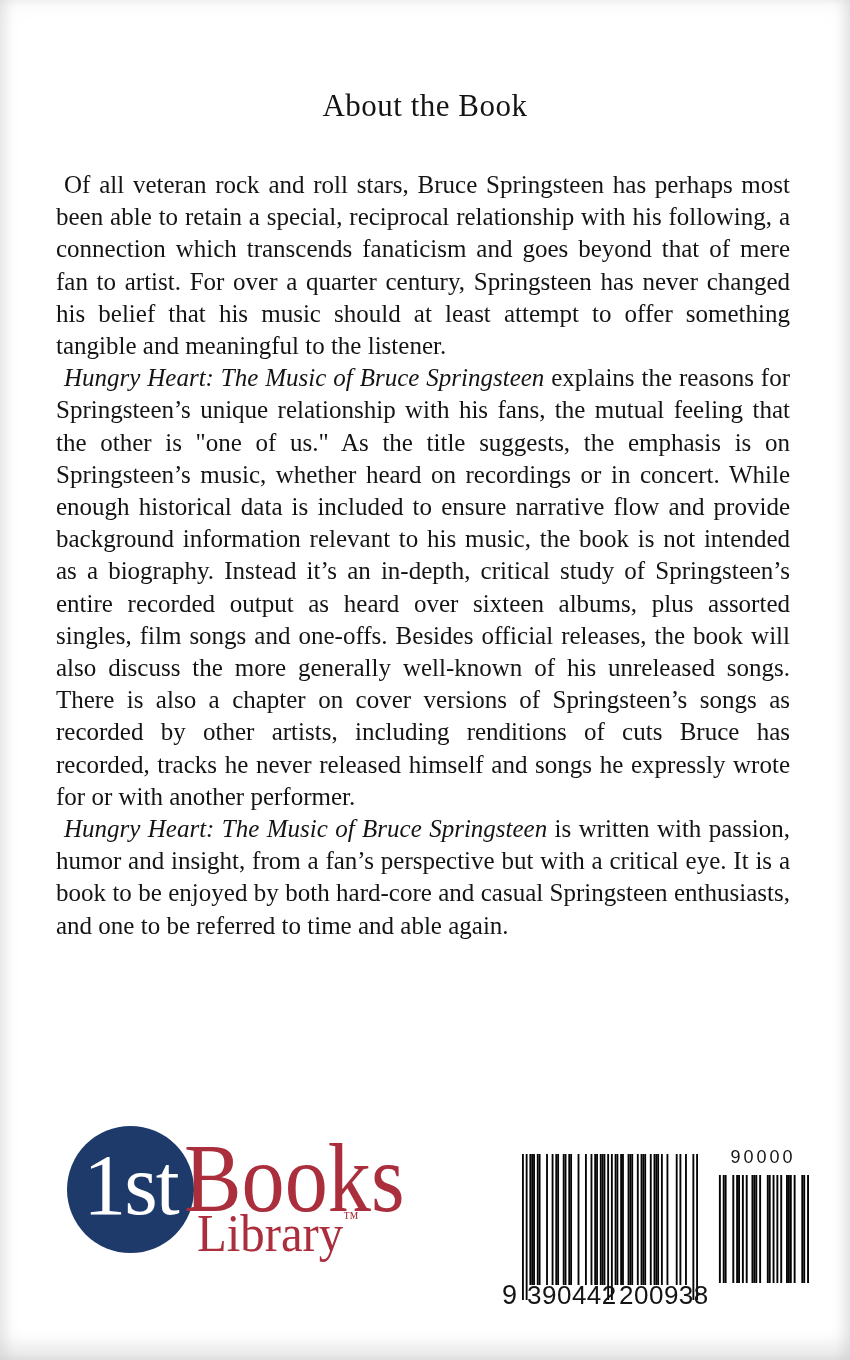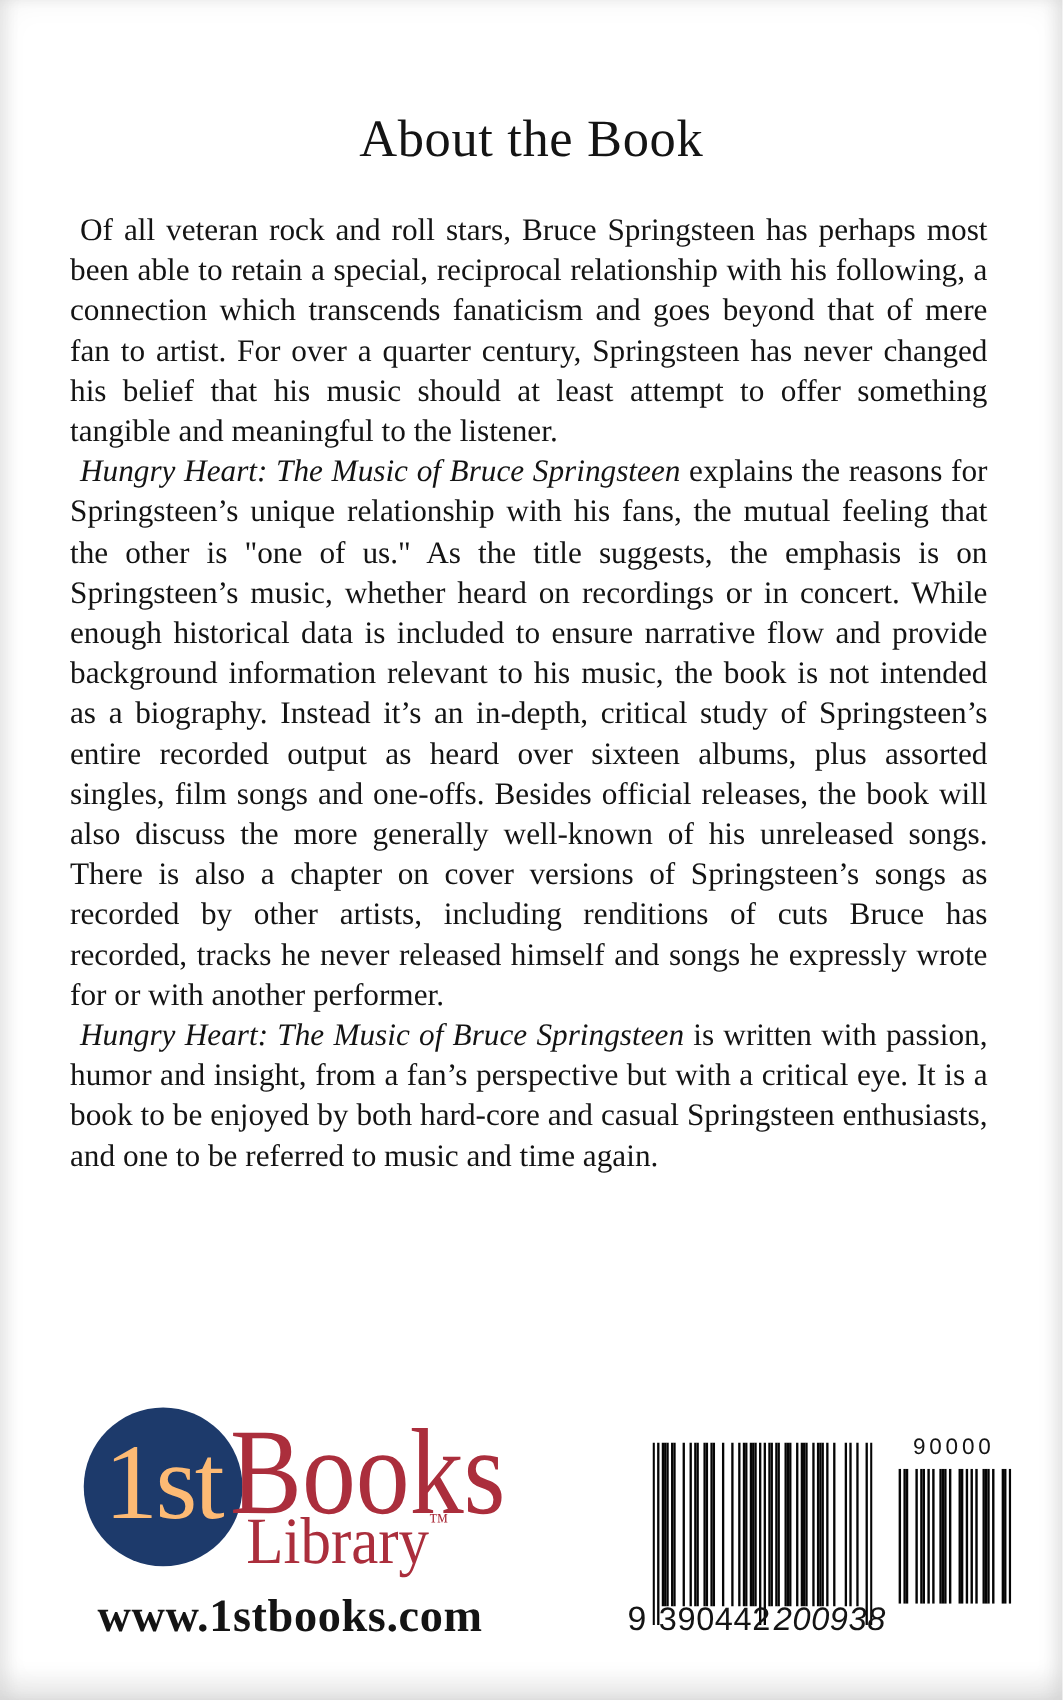--- a/index.html
+++ b/index.html
@@ -20,21 +20,21 @@
     box-shadow:
       inset 0 0 26px rgba(0,0,0,0.05),
       inset -8px 0 10px rgba(0,0,0,0.045),
       inset 8px 0 10px rgba(0,0,0,0.03),
       inset 0 -16px 18px rgba(0,0,0,0.08);
   }
   .page-title {
     position: absolute;
     top: 88px; left: 0; width: 100%;
     text-align: center;
-    font-size: 42px;
+    font-size: 31px;
     font-weight: normal;
     letter-spacing: 0.5px;
     margin: 0;
   }
   .about-text {
     position: absolute;
     left: 56px; top: 169px;
     width: 734px;
     font-size: 25px;
     line-height: 32.2px;
@@ -45,21 +45,21 @@
 
   
   .logo-circle {
     position: absolute;
     left: 67px; top: 1126px;
     width: 127px; height: 127px;
     border-radius: 50%;
     display: flex; align-items: center; justify-content: center;
   }
   .logo-1st {
-    color: #fdba74;
+    color: #ffffff;
     font-size: 86px;
     line-height: 1;
     padding-bottom: 10px;
     letter-spacing: -2px;
     text-align: right;
   }
   .logo-books {
     position: absolute;
     left: 184px; top: 1133px;
     font-size: 98px;
@@ -106,50 +106,49 @@
   .isbn-digit-first {
     position: absolute; left: 2px; top: 134px;
     font-size: 27px;
   }
   .isbn-left {
     position: absolute; left: 27px; top: 134px;
     font-size: 26px; letter-spacing: 0.5px;
   }
   .isbn-right {
     position: absolute; left: 119px; top: 134px;
-    font-size: 26px; letter-spacing: 0.5px; font-style: italic;
+    font-size: 26px; letter-spacing: 0.5px;
   }
   .supp-digits {
     position: absolute; left: 215px; top: 1px;
     width: 96px; text-align: center;
     font-size: 18px; letter-spacing: 3px;
   }
 </style>
 </head>
 <body>
 
 <div class="cover">
 
   <h1 class="page-title">About the Book</h1>
 
   <div class="about-text">
       <p><span>Of all veteran rock and roll stars,  Bruce Springsteen has perhaps most been able to retain a special, reciprocal relationship with his following, a connection which transcends fanaticism and goes beyond that of mere fan to artist.  For over a quarter century, Springsteen has never changed his belief that his music should at least attempt to offer something tangible and meaningful to the listener.</span></p>
       <p><em>Hungry Heart:  The Music of Bruce Springsteen</em><span> explains the reasons for Springsteen’s unique relationship  with his fans, the mutual feeling that the other is "one of us."  As the title suggests, the emphasis is on Springsteen’s music, whether heard on recordings or in concert.  While enough historical data is included to ensure narrative flow and provide background information relevant to his music, the book is not intended as a biography.  Instead it’s an in-depth, critical study of Springsteen’s entire recorded output as heard over sixteen albums, plus assorted singles, film songs and one-offs.  Besides official releases, the book will also discuss the more generally well-known of his unreleased songs.  There is also a chapter on cover versions of Springsteen’s songs as recorded by other artists, including renditions of cuts Bruce has recorded, tracks he never  released himself and songs he expressly wrote for or with another performer.</span></p>
-      <p><em>Hungry Heart:  The Music of Bruce Springsteen</em><span> is written with passion, humor and insight, from a fan’s perspective but with a critical eye.  It is a book to be enjoyed by both hard-core and casual Springsteen enthusiasts, and one to be referred to music and time again.</span></p>
+      <p><em>Hungry Heart:  The Music of Bruce Springsteen</em><span> is written with passion, humor and insight, from a fan’s perspective but with a critical eye.  It is a book to be enjoyed by both hard-core and casual Springsteen enthusiasts, and one to be referred to time and able again.</span></p>
     </div>
 
   <div class="publisher-logo">
     <div class="logo-circle" style="background: rgb(29, 58, 107);">
       <span class="logo-1st">1st</span>
     </div>
     <div class="logo-books" style="color: rgb(171, 46, 60);">Books</div>
     <div class="logo-library" style="color: rgb(171, 46, 60);"><span>Library</span><span class="tm">™</span></div>
   </div>
 
-  <div class="website">www.1stbooks.com</div>
 
   <div class="barcode-wrap">
     <svg id="ean13-svg" viewBox="0 0 95 146" preserveAspectRatio="none">
         <rect x="0" y="0" width="1" height="146" fill="#050505"></rect>
         <rect x="2" y="0" width="1" height="146" fill="#050505"></rect>
         <rect x="4" y="0" width="1" height="131" fill="#050505"></rect>
         <rect x="5" y="0" width="1" height="131" fill="#050505"></rect>
         <rect x="6" y="0" width="1" height="131" fill="#050505"></rect>
         <rect x="8" y="0" width="1" height="131" fill="#050505"></rect>
         <rect x="9" y="0" width="1" height="131" fill="#050505"></rect>

